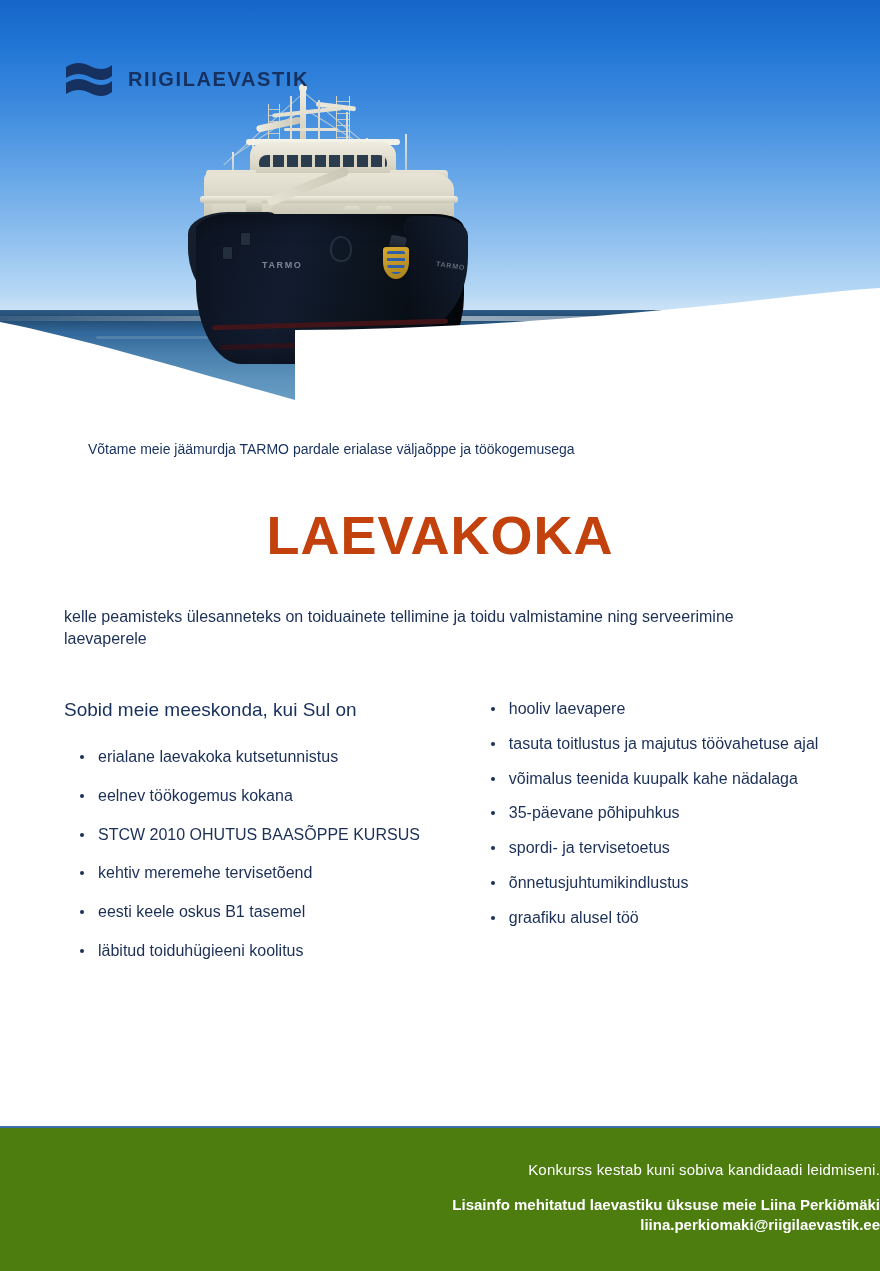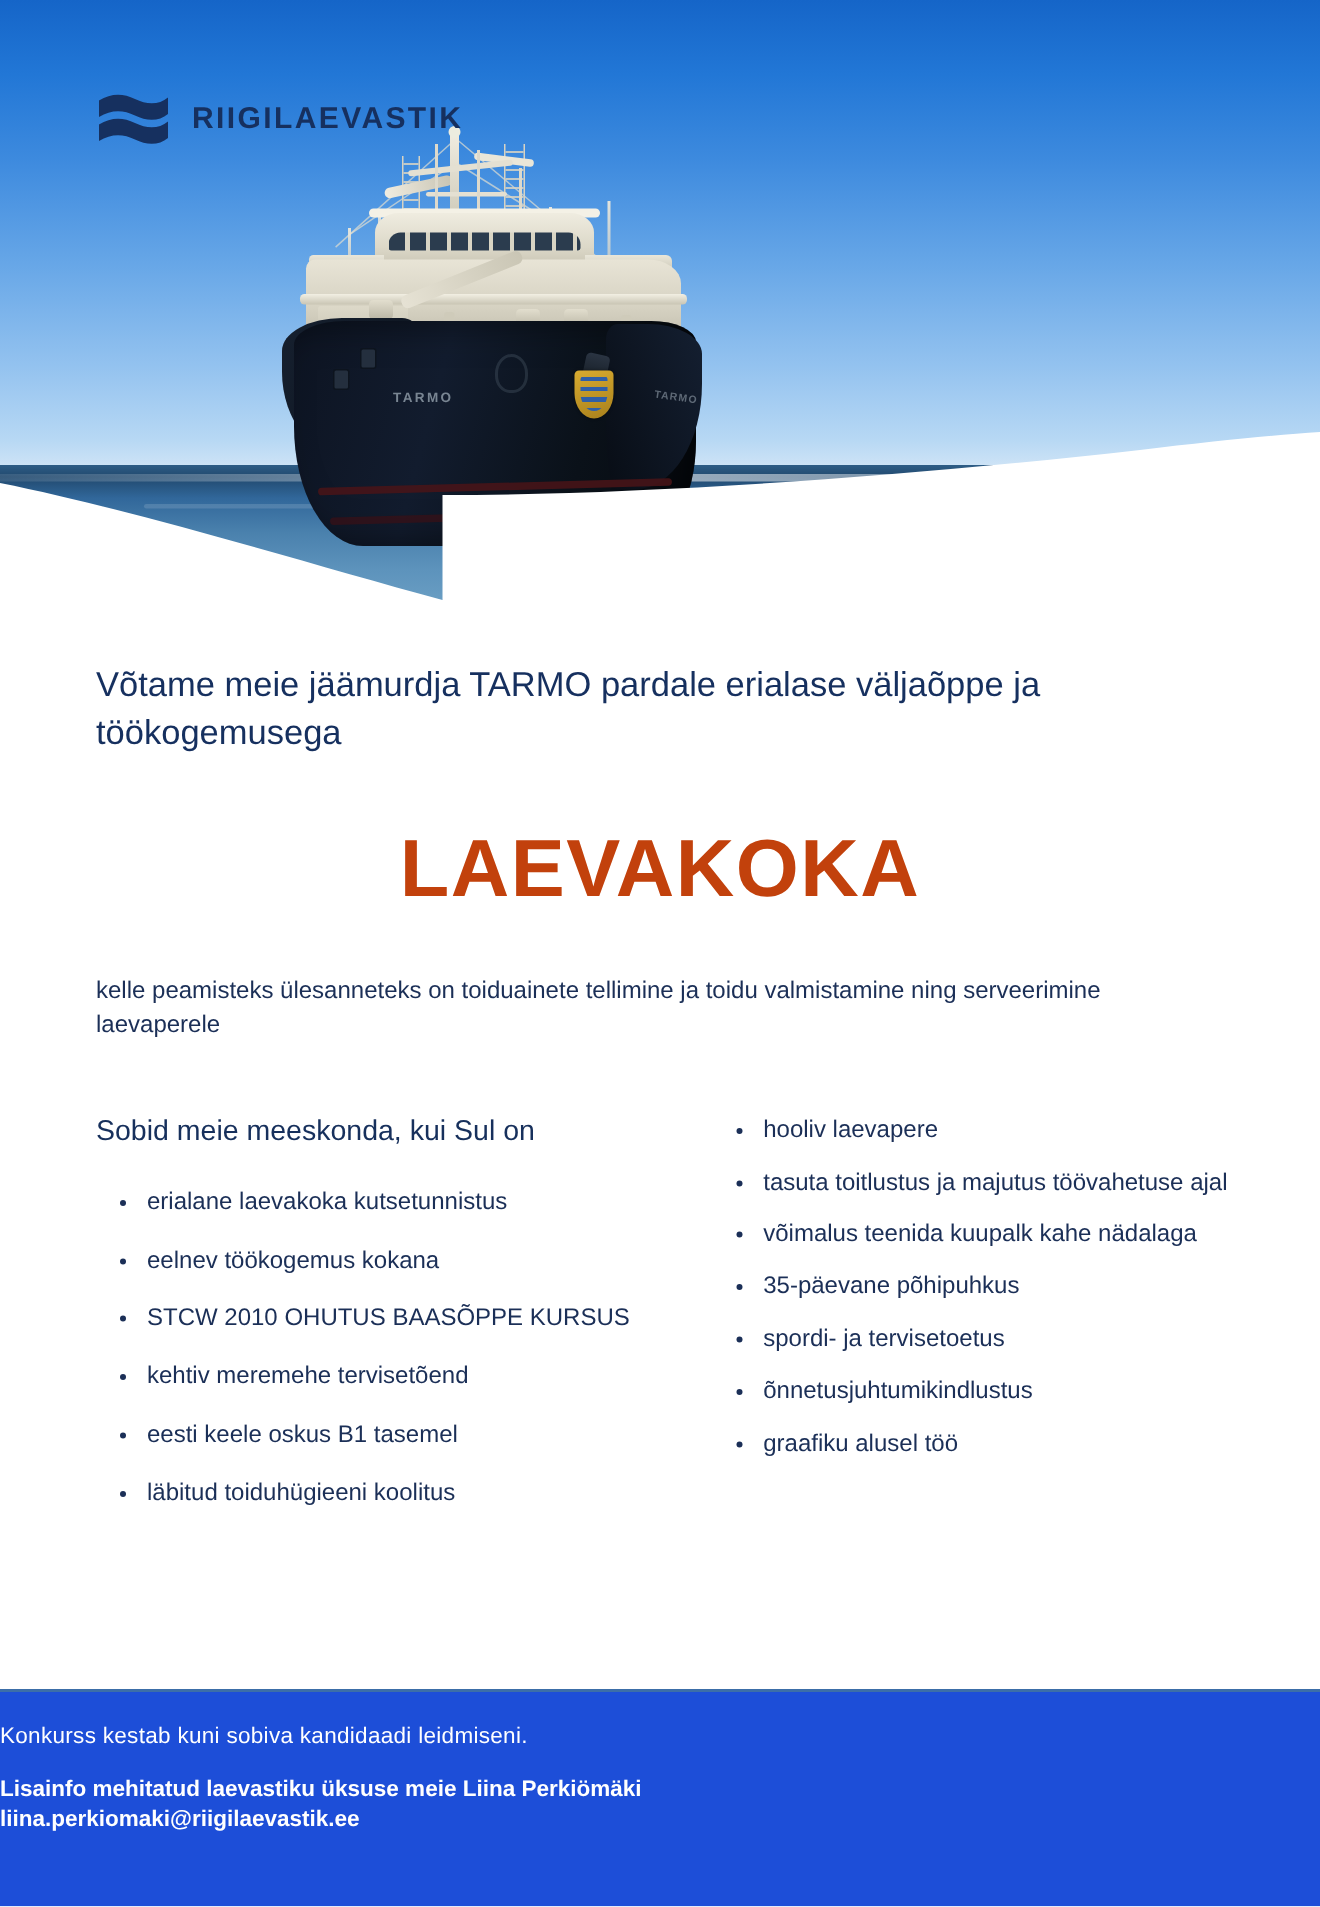--- a/index.html
+++ b/index.html
@@ -353,23 +353,23 @@
   }
 
   
   .content {
     position: absolute;
     left: 0; top: 410px;
     width: 880px;
   }
 
   .lead {
-    margin: 30px 64px 0 64px;
+    margin: 30px 64px 0 88px;
     color: #16305f;
-    font-size: 23px;
+    font-size: 14px;
     line-height: 1.40;
     font-weight: 400;
     max-width: 730px;
   }
 
   .job-title {
     margin-top: 48px;
     text-align: center;
     color: #c2410c;
     font-size: 54px;
@@ -424,25 +424,25 @@
     background: #1b2f57;
   }
   .col.right ul.bullets li { margin-bottom: 14px; }
 
   
   .footer {
     position: absolute;
     left: 0; top: 1126px;
     width: 880px;
     height: 145px;
-    background: #1d4ed8;
+    background: #4d7c0f;
     border-top: 2px solid #3c6ea8;
     color: #ffffff;
-    text-align: left;
-    padding-top: 21px;
+    text-align: right;
+    padding-top: 33px;
   }
   .footer-line1 {
     font-size: 15px;
     font-weight: 400;
     letter-spacing: .2px;
   }
   .footer-line2 {
     margin-top: 18px;
     font-size: 15px;
     font-weight: 700;

